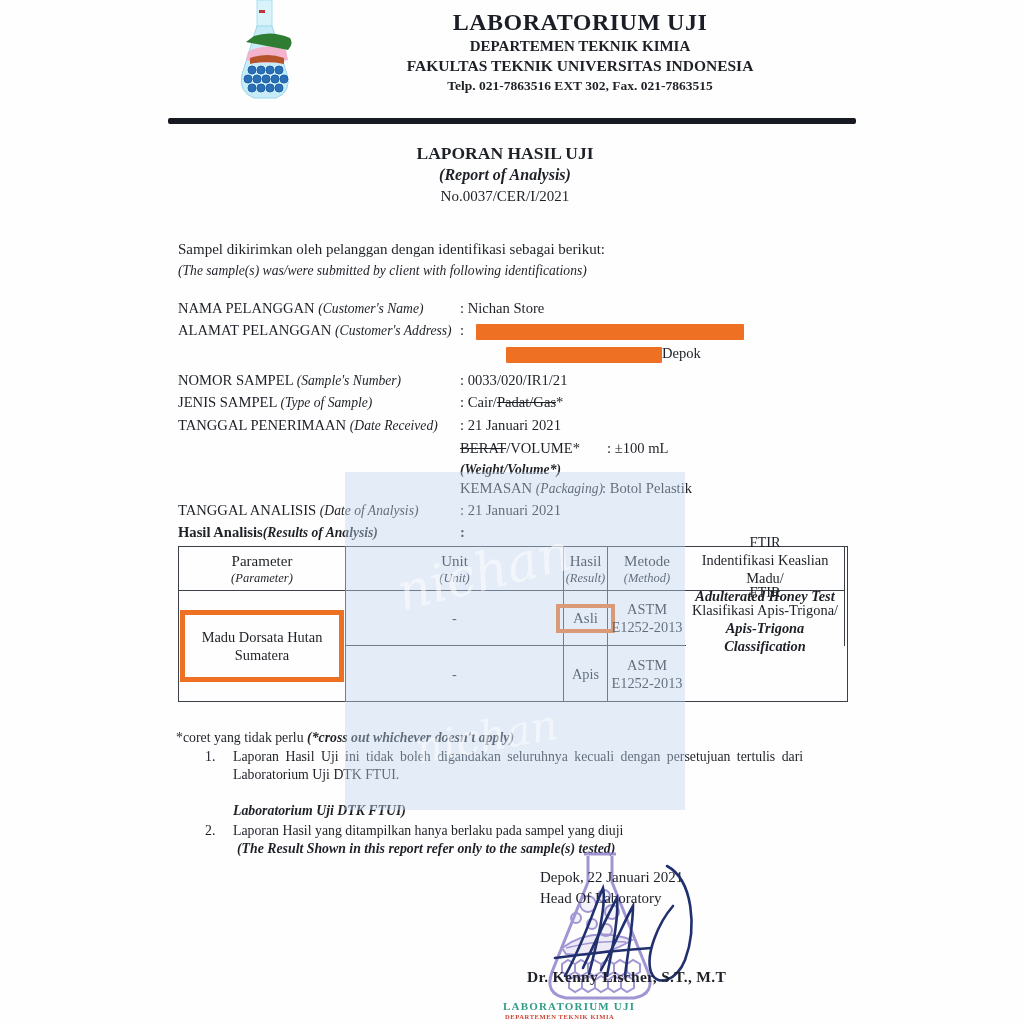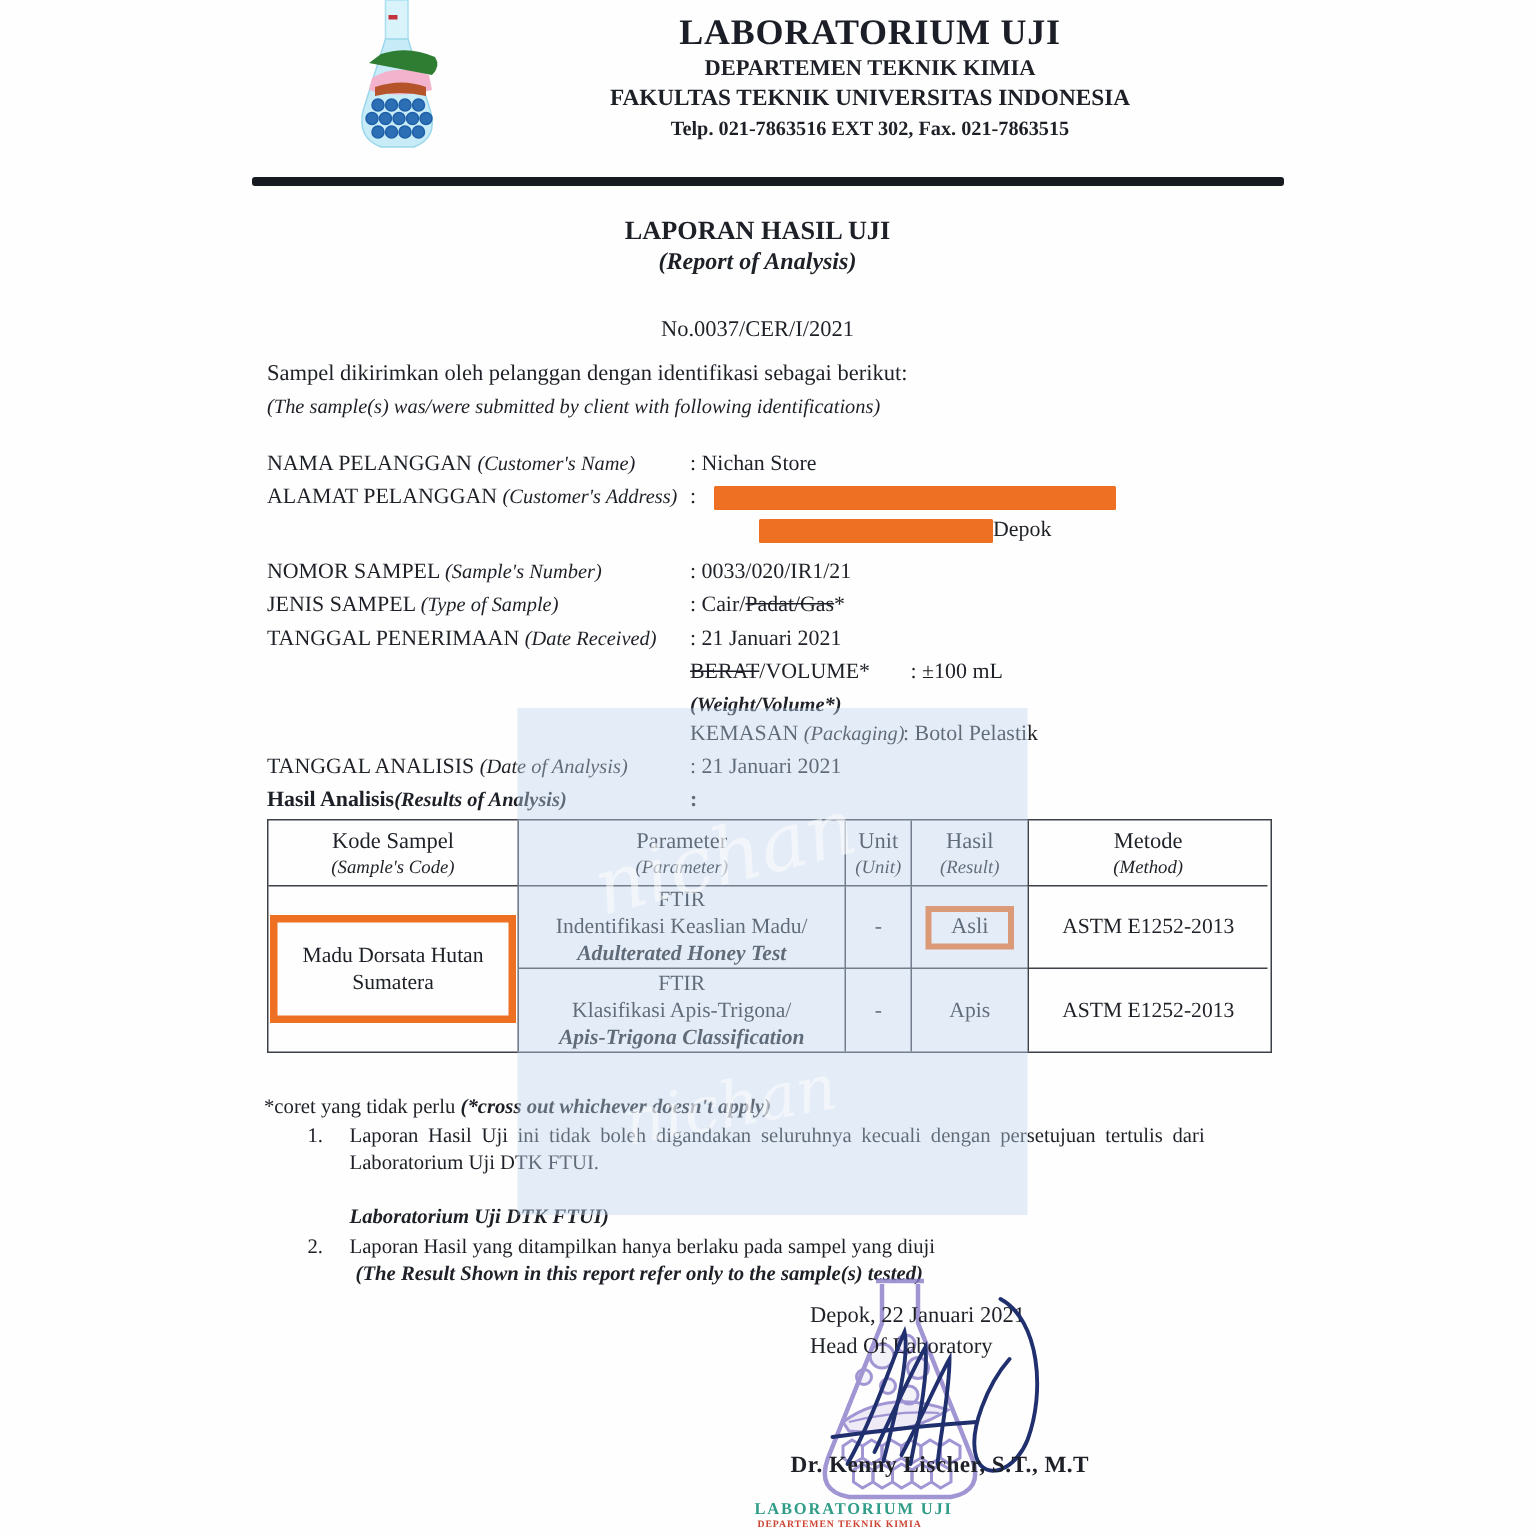--- a/index.html
+++ b/index.html
@@ -16,21 +16,21 @@
   .org-name{font-size:24px;font-weight:bold;letter-spacing:.5px;line-height:28px;color:#1b1e26;}
   .org-dept{font-size:15px;font-weight:bold;line-height:20px;}
   .org-fac{font-size:15.5px;font-weight:bold;line-height:20px;}
   .org-tel{font-size:13.5px;font-weight:bold;line-height:19px;}
   #rule{left:168px;top:118px;width:688px;height:6px;background:#171b21;border-radius:2px;}
 
   
   #title-block{left:170px;top:142px;width:670px;}
   .t1{font-size:17.5px;font-weight:bold;line-height:22px;}
   .t2{font-size:16px;font-weight:bold;font-style:italic;line-height:22px;}
-  .t3{font-size:15px;line-height:21px;margin-top:24px;}
+  .t3{font-size:15px;line-height:21px;}
 
   
   .txt{font-size:14.6px;line-height:19px;white-space:nowrap;}
   .en{font-style:italic;font-size:13.6px;}
   .lbl{display:inline-block;width:282px;}
   .row{left:178px;}
   .sub{left:460px;}
   .redact{display:inline-block;vertical-align:middle;background:#ee7023;height:16px;border-radius:1px;}
 
   
@@ -148,24 +148,20 @@
   <div class="abs txt row" style="top:501px;">
     <span class="lbl"><span>TANGGAL ANALISIS </span><span class="en">(Date of Analysis)</span></span><span>: 21 Januari 2021</span>
   </div>
 
   <div class="abs txt row b" style="top:523px;">
     <span class="lbl"><span>Hasil Analisis</span><span class="en b">(Results of Analysis)</span></span><span>:</span>
   </div>
 
   <div class="abs" id="results-table">
     <div class="c">
-      <span class="h-id">Kode Sampel</span>
-      <span class="h-en">(Sample's Code)</span>
-    </div>
-    <div class="c">
       <span class="h-id">Parameter</span>
       <span class="h-en">(Parameter)</span>
     </div>
     <div class="c">
       <span class="h-id">Unit</span>
       <span class="h-en">(Unit)</span>
     </div>
     <div class="c">
       <span class="h-id">Hasil</span>
       <span class="h-en">(Result)</span>

